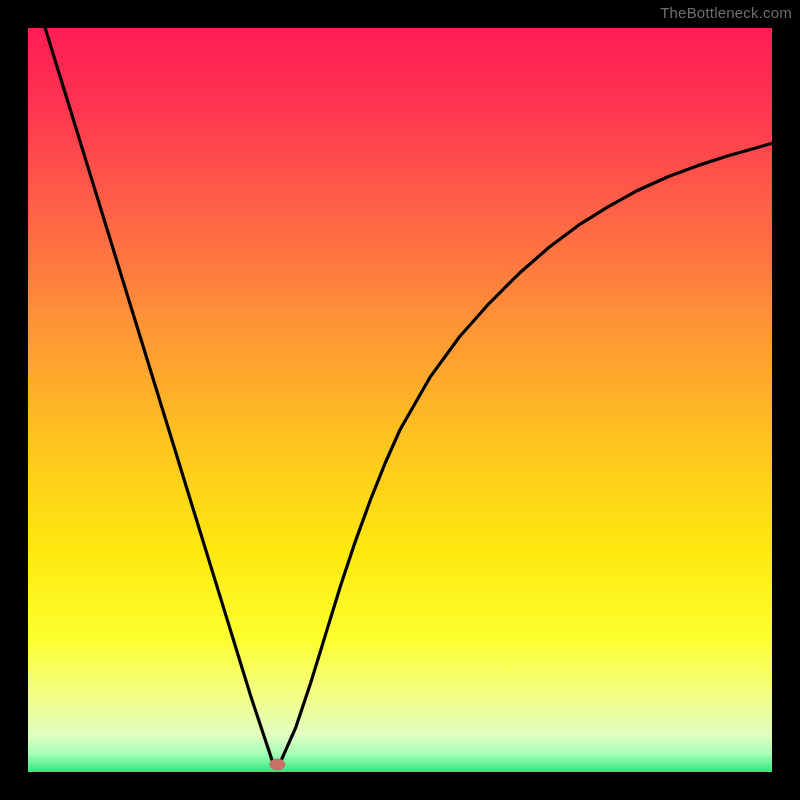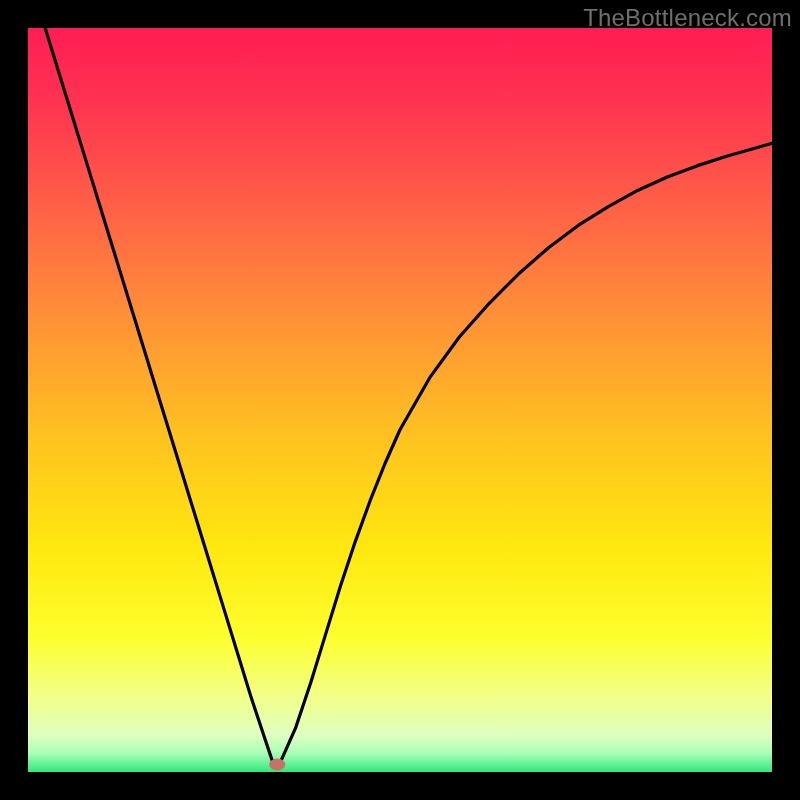--- a/index.html
+++ b/index.html
@@ -23,21 +23,21 @@
     left: 28px;
     width: 744px;
     height: 744px;
     overflow: hidden;
   }
   .watermark {
     position: absolute;
     top: 4px;
     right: 8px;
     color: #6f6f6f;
-    font-size: 24px;
+    font-size: 15px;
     font-weight: 500;
     letter-spacing: 0.2px;
     z-index: 5;
   }
   svg { display: block; }
 </style>
 </head>
 <body>
 
 <div class="frame">

